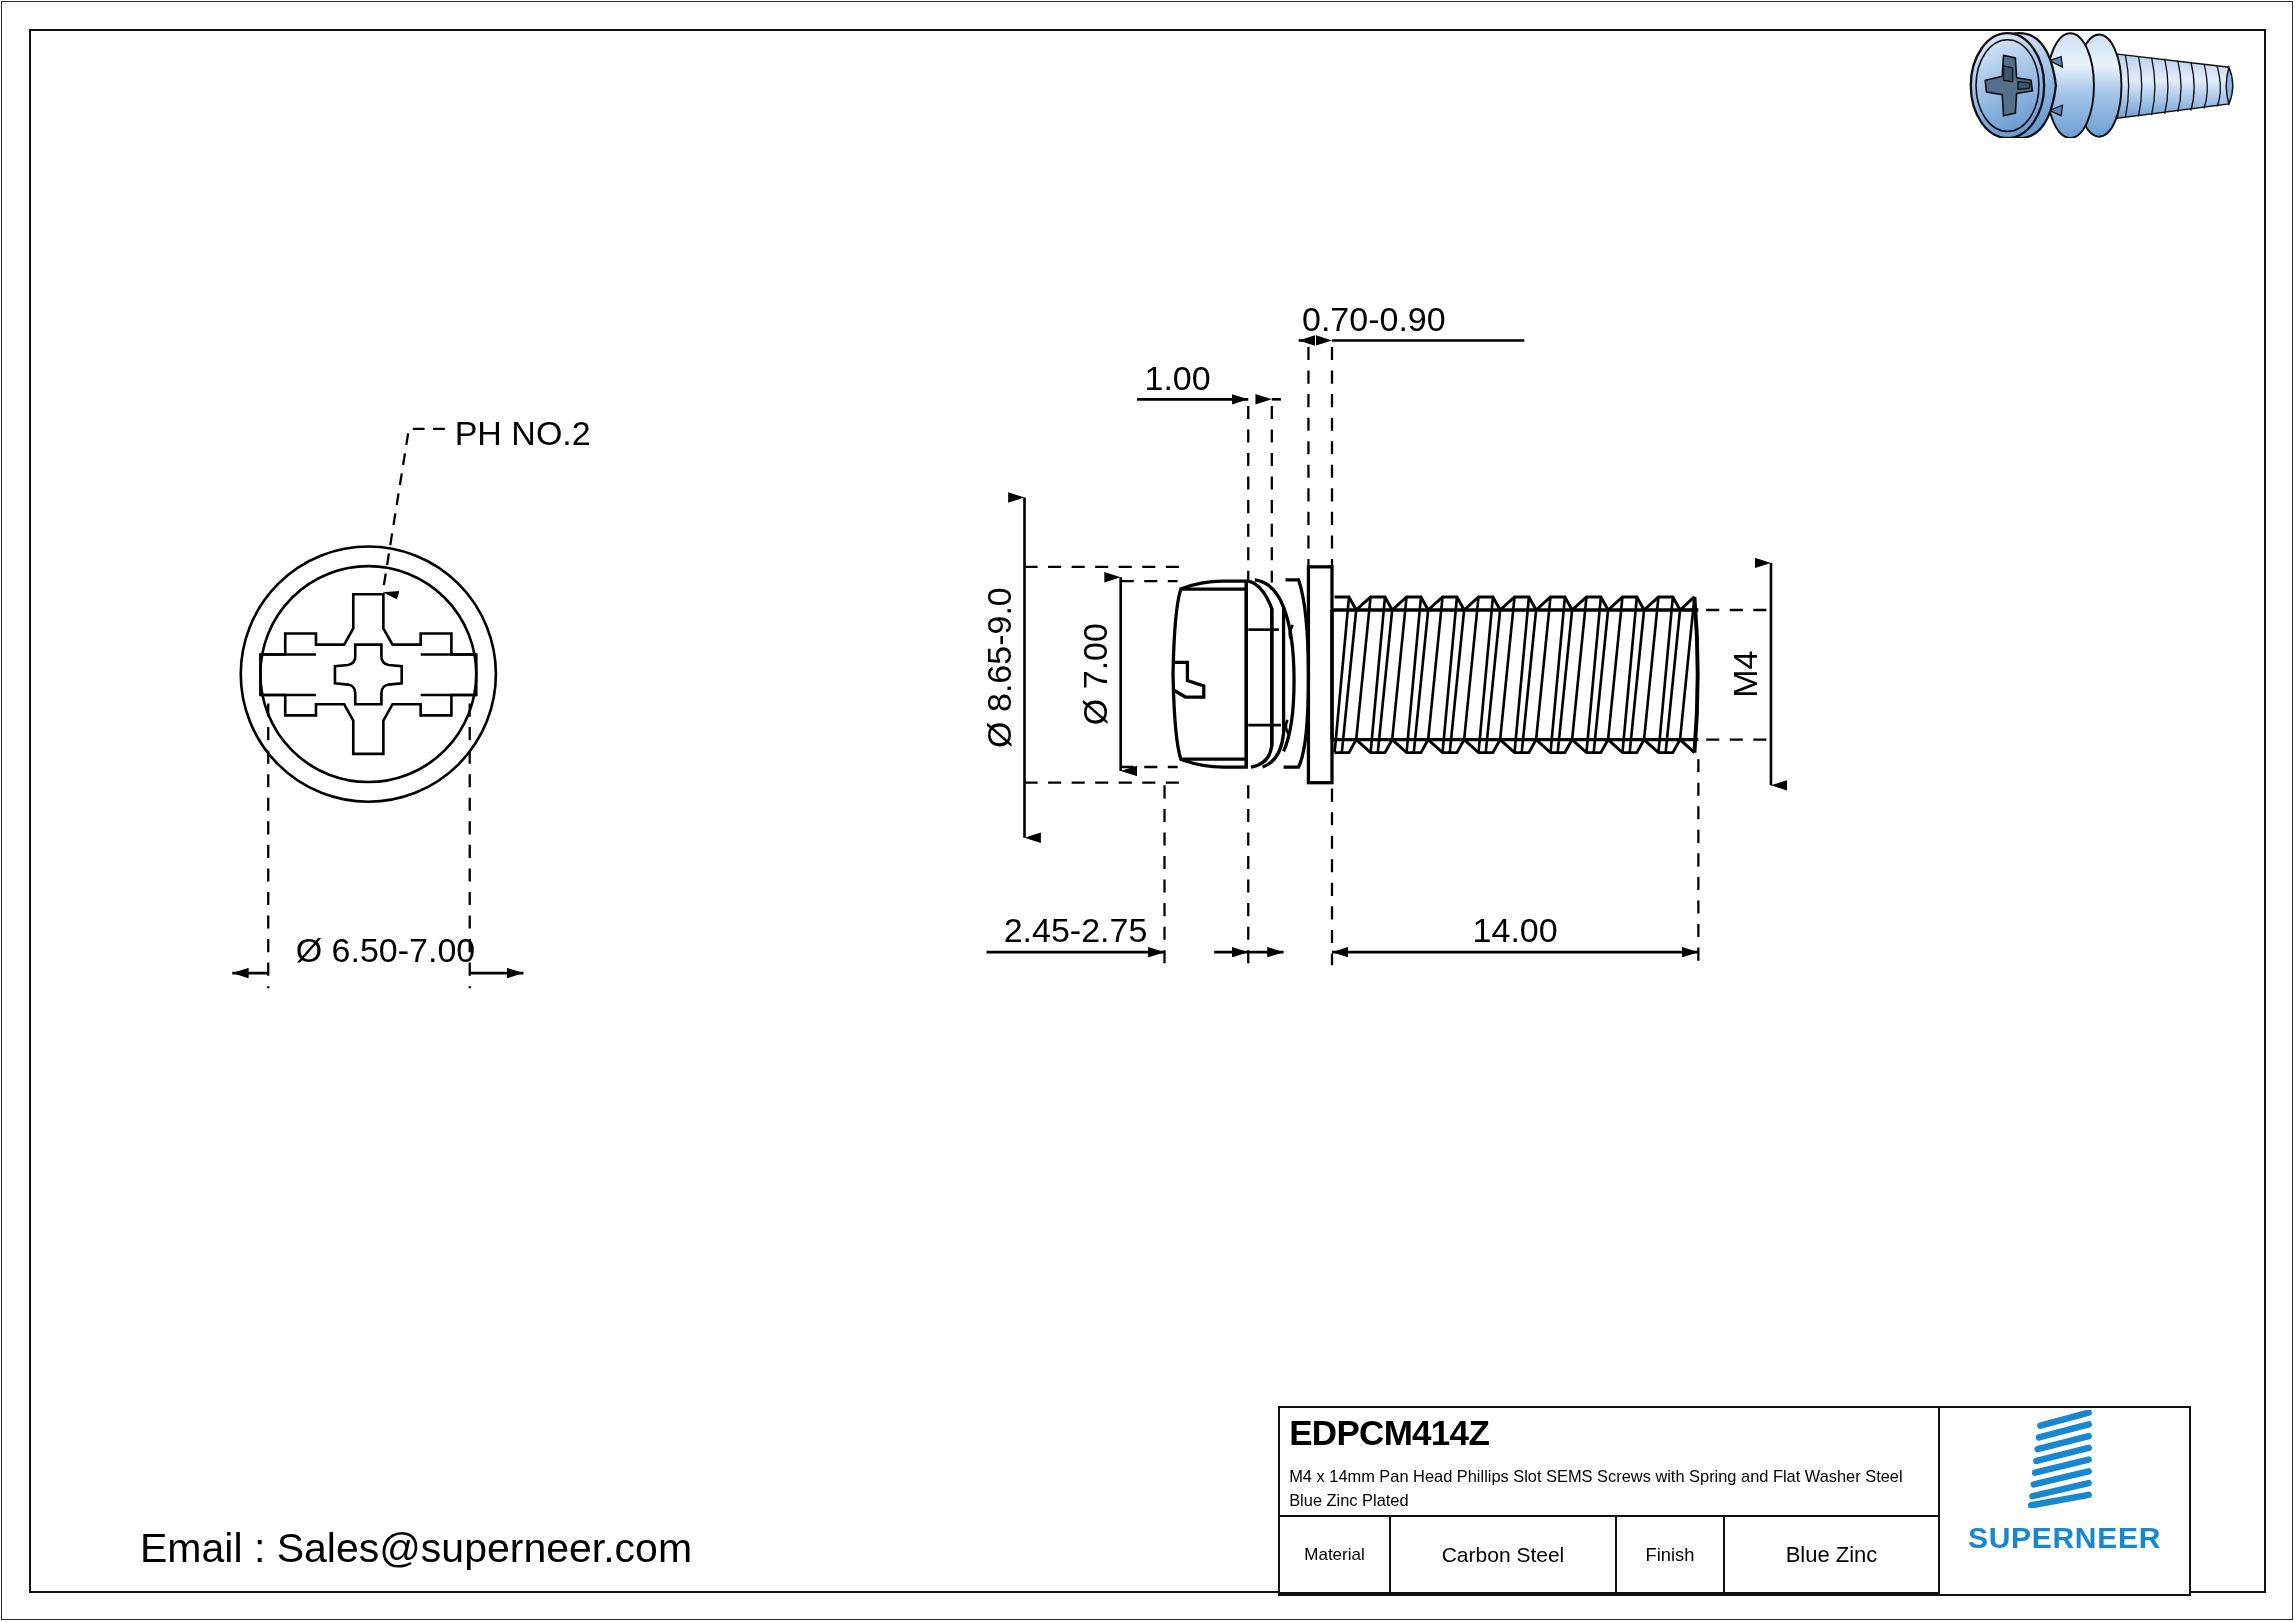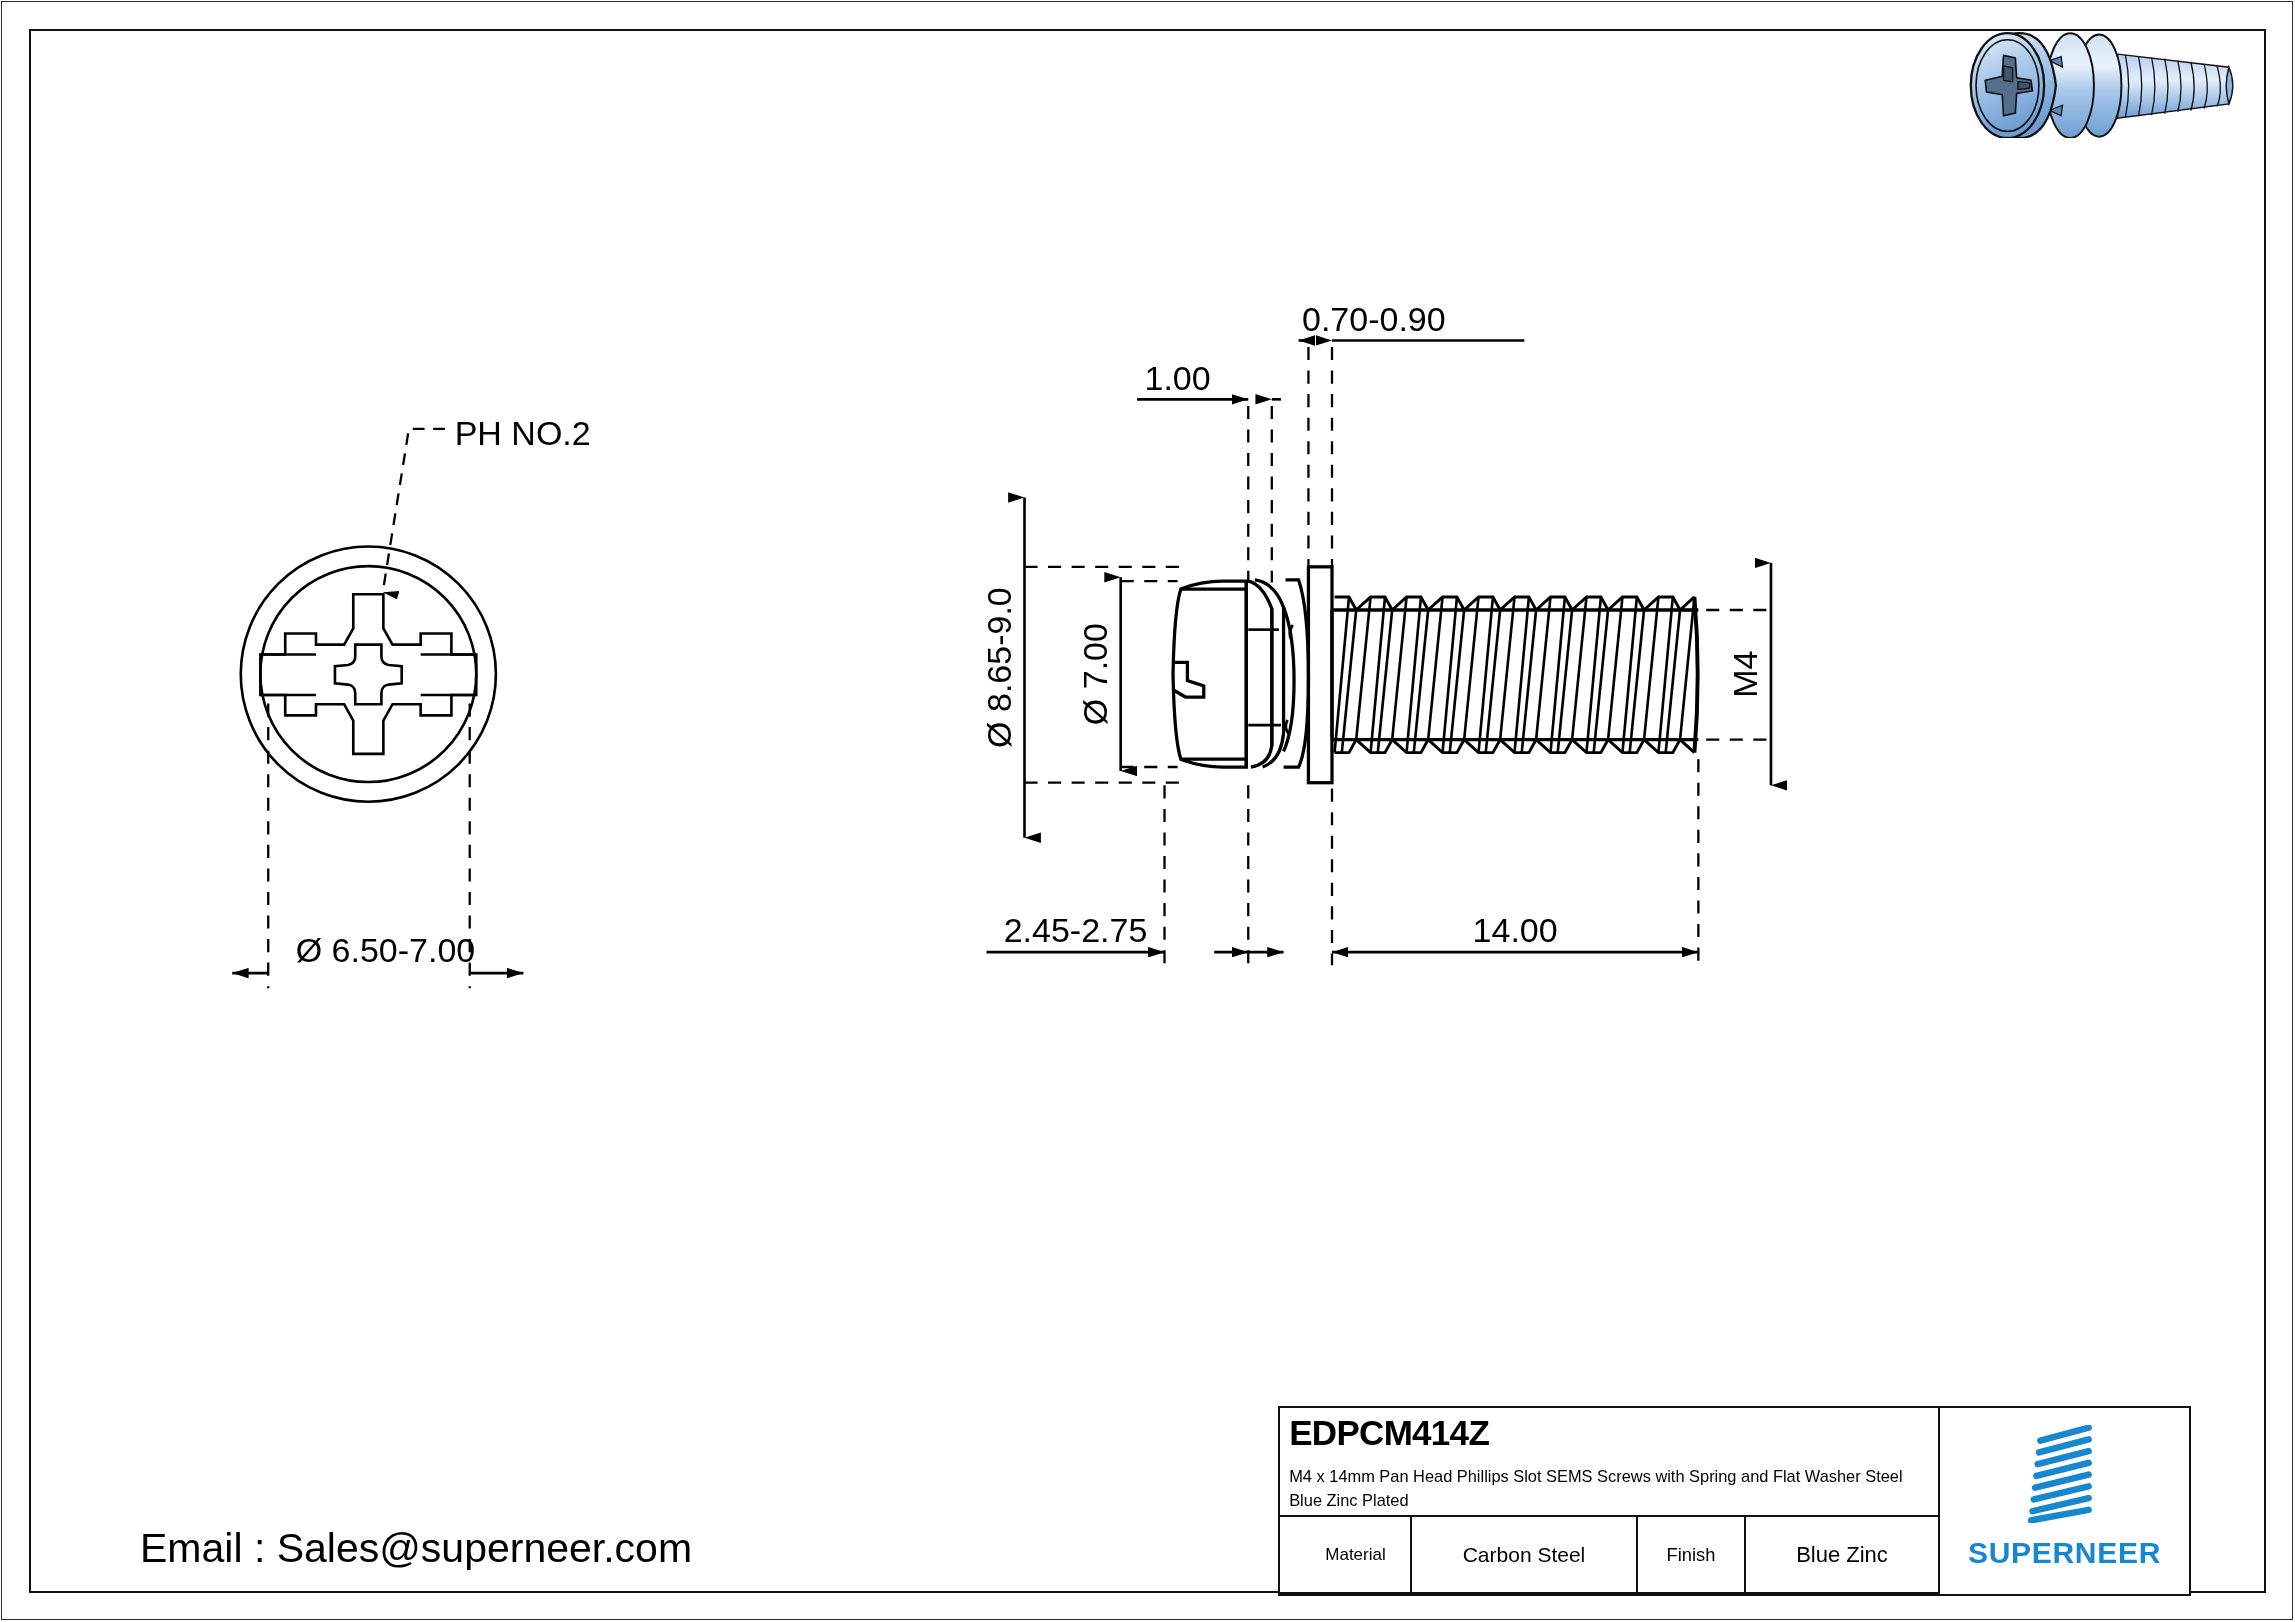--- a/index.html
+++ b/index.html
@@ -5,25 +5,25 @@
   html,body{margin:0;padding:0;background:#fff;}
   body{width:2295px;height:1623px;position:relative;font-family:"Liberation Sans",sans-serif;}
   #sheet{position:absolute;inset:0;background:#fff;}
   .outer-border{position:absolute;left:1.3px;top:1.3px;width:2292px;height:1619px;border:1.3px solid #2b2b2b;box-sizing:border-box;}
   .inner-frame{position:absolute;left:29.4px;top:29.4px;width:2237px;height:1564px;border:2.6px solid #111;box-sizing:border-box;}
   svg.layer{position:absolute;left:0;top:0;width:2295px;height:1623px;overflow:visible;}
   .dimtext{font-family:"Liberation Sans",sans-serif;fill:#000;}
   .tb{position:absolute;box-sizing:border-box;}
   #titleblock{left:1278px;top:1406px;width:913px;height:190px;border:2.6px solid #111;background:#fff;display:flex;}
   #tb-left{flex:0 0 658px;display:flex;flex-direction:column;border-right:2.6px solid #111;}
-  #tb-right{flex:1;display:flex;flex-direction:column;align-items:center;justify-content:flex-start;padding-top:17px;}
+  #tb-right{flex:1;display:flex;flex-direction:column;align-items:center;justify-content:flex-start;padding-top:2px;}
   #tb-desc{flex:0 0 109px;border-bottom:2.6px solid #111;padding:6.5px 9.2px 0 9.2px;box-sizing:border-box;}
   #tb-partno{font-size:35px;font-weight:bold;letter-spacing:-0.7px;line-height:1.05;color:#000;font-family:"Liberation Sans Narrow","Liberation Sans",sans-serif;}
   #tb-descr{font-size:16.4px;line-height:1.45;color:#000;margin-top:14px;}
-  .tb-row{display:flex;flex:1;padding-left:21px;}
+  .tb-row{display:flex;flex:1;}
   .tb-row.first{border-bottom:2.6px solid #111;}
   .tb-cell{display:flex;align-items:center;justify-content:center;box-sizing:border-box;font-size:17px;color:#000;border-right:2.6px solid #111;}
   .tb-cell.last{border-right:none;}
   .tb-cell.lbl{flex:0 0 111px;font-size:17px;}
   .tb-cell.val1{flex:0 0 226px;font-size:21px;}
   .tb-cell.fin{flex:0 0 108px;font-size:18.3px;}
   .tb-cell.val2{flex:1;font-size:22px;}
   .tb-cell.wide{flex:1;font-size:18.3px;color:#1787d0;}
   .tb-cell.wgt{flex:0 0 226px;font-size:21px;}
   #logo-mark{width:77px;height:98px;position:relative;margin-bottom:3.9px;}

